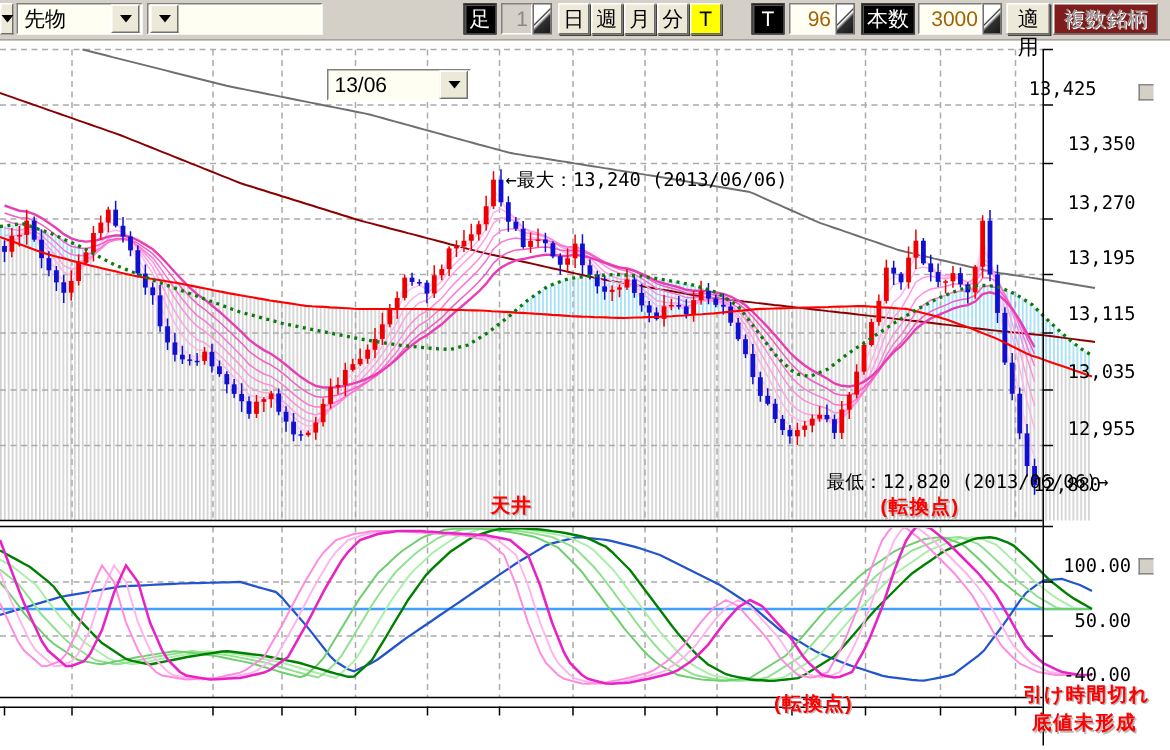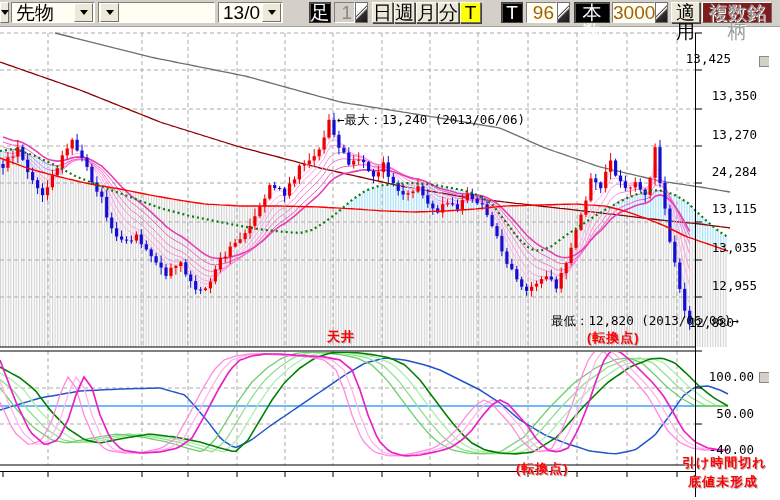--- a/index.html
+++ b/index.html
@@ -1,21 +1,21 @@
 <!DOCTYPE html>
 <html><head>
 <meta charset="utf-8">
 <style>
   html,body{margin:0;padding:0;}
   body{width:780px;height:500px;position:relative;background:#ffffff;overflow:hidden;
        font-family:"Liberation Sans",sans-serif;-webkit-font-smoothing:none;}
   
   #toolbar{position:absolute;left:0;top:0;width:780px;height:26px;background:#d4d0c8;
            border-bottom:1px solid #a8a49c;z-index:30;}
-  .tb{position:absolute;top:2px;height:21px;box-sizing:border-box;font-size:19px;line-height:19px;}
+  .tb{position:absolute;top:2px;height:21px;box-sizing:border-box;font-size:14px;line-height:19px;}
   .combo{background:#fffef2;border:1px solid;border-color:#808080 #ffffff #ffffff #808080;
          display:flex;align-items:center;}
   .combo-val{flex:1;padding-left:4px;color:#000;white-space:nowrap;overflow:hidden;}
   .combo-btn{width:17px;height:17px;margin:1px;background:#ece9d8;border:1px solid;
              border-color:#fff #707070 #707070 #fff;display:flex;align-items:center;justify-content:center;}
   .combo-btn::after{content:"";width:0;height:0;border:4px solid transparent;border-top:5px solid #000;margin-top:4px;}
   .kbtn{background:#000;color:#fff;text-align:center;border:1px solid #404040;
         box-shadow:inset 1px 1px 0 #555;}
   .pbtn{background:#ece9d8;color:#000;text-align:center;border:1px solid;
         border-color:#fff #6a6a6a #6a6a6a #fff;box-shadow:1px 1px 0 #40403d;}
@@ -46,21 +46,21 @@
 
 <div id="toolbar">
   <div class="tb sliver" style="left:0;width:9px;"></div>
   <div class="tb combo" style="left:11px;width:84px;">
     <span class="combo-val">先物</span>
     <span class="combo-btn"></span>
   </div>
   <div class="tb combo" style="left:98px;width:117px;">
     <span class="combo-btn"></span>
   </div>
-  <div class="tb combo" style="left:218px;width:65px;">
+  <div class="tb combo" style="left:218px;width:96px;margin-top:44px;">
     <span class="combo-val">13/06</span>
     <span class="combo-btn"></span>
   </div>
   <div class="tb kbtn" style="left:309px;width:22px;">足</div>
   <div class="tb spinfield disabled" style="left:334px;width:21px;">1</div>
   <div class="tb spinbtn" style="left:355px;"></div>
   <div class="tb pbtn" style="left:372px;width:21px;">日</div>
   <div class="tb pbtn" style="left:394px;width:21px;">週</div>
   <div class="tb pbtn" style="left:416px;width:21px;">月</div>
   <div class="tb pbtn" style="left:438px;width:21px;">分</div>
@@ -333,21 +333,21 @@
     <line x1="677" y1="471" x2="677" y2="477" stroke="#000" stroke-width="1"></line>
   </svg>
 
 <div class="corner-box" style="left:759px;top:56px;"></div>
 <div class="corner-box" style="left:759px;top:372px;"></div>
 
 <div id="price-labels">
     <div class="axis-lab price-lab" style="left: 671px; top: 51px;">13,425</div>
     <div class="axis-lab price-lab" style="left: 697px; top: 88px;">13,350</div>
     <div class="axis-lab price-lab" style="left: 697px; top: 127px;">13,270</div>
-    <div class="axis-lab price-lab" style="left: 697px; top: 164px;">24,284</div>
+    <div class="axis-lab price-lab" style="left: 697px; top: 164px;">13,195</div>
     <div class="axis-lab price-lab" style="left: 697px; top: 201px;">13,115</div>
     <div class="axis-lab price-lab" style="left: 697px; top: 240px;">13,035</div>
     <div class="axis-lab price-lab" style="left: 697px; top: 278px;">12,955</div>
     <div class="axis-lab price-lab" style="left: 674px; top: 315px;">12,880</div>
   </div>
 <div id="osc-labels">
     <div class="axis-lab price-lab" style="left: 694px; top: 369px;">100.00</div>
     <div class="axis-lab price-lab" style="left: 694px; top: 406px;">50.00</div>
     <div class="axis-lab price-lab" style="left: 694px; top: 442px;">-40.00</div>
   </div>

